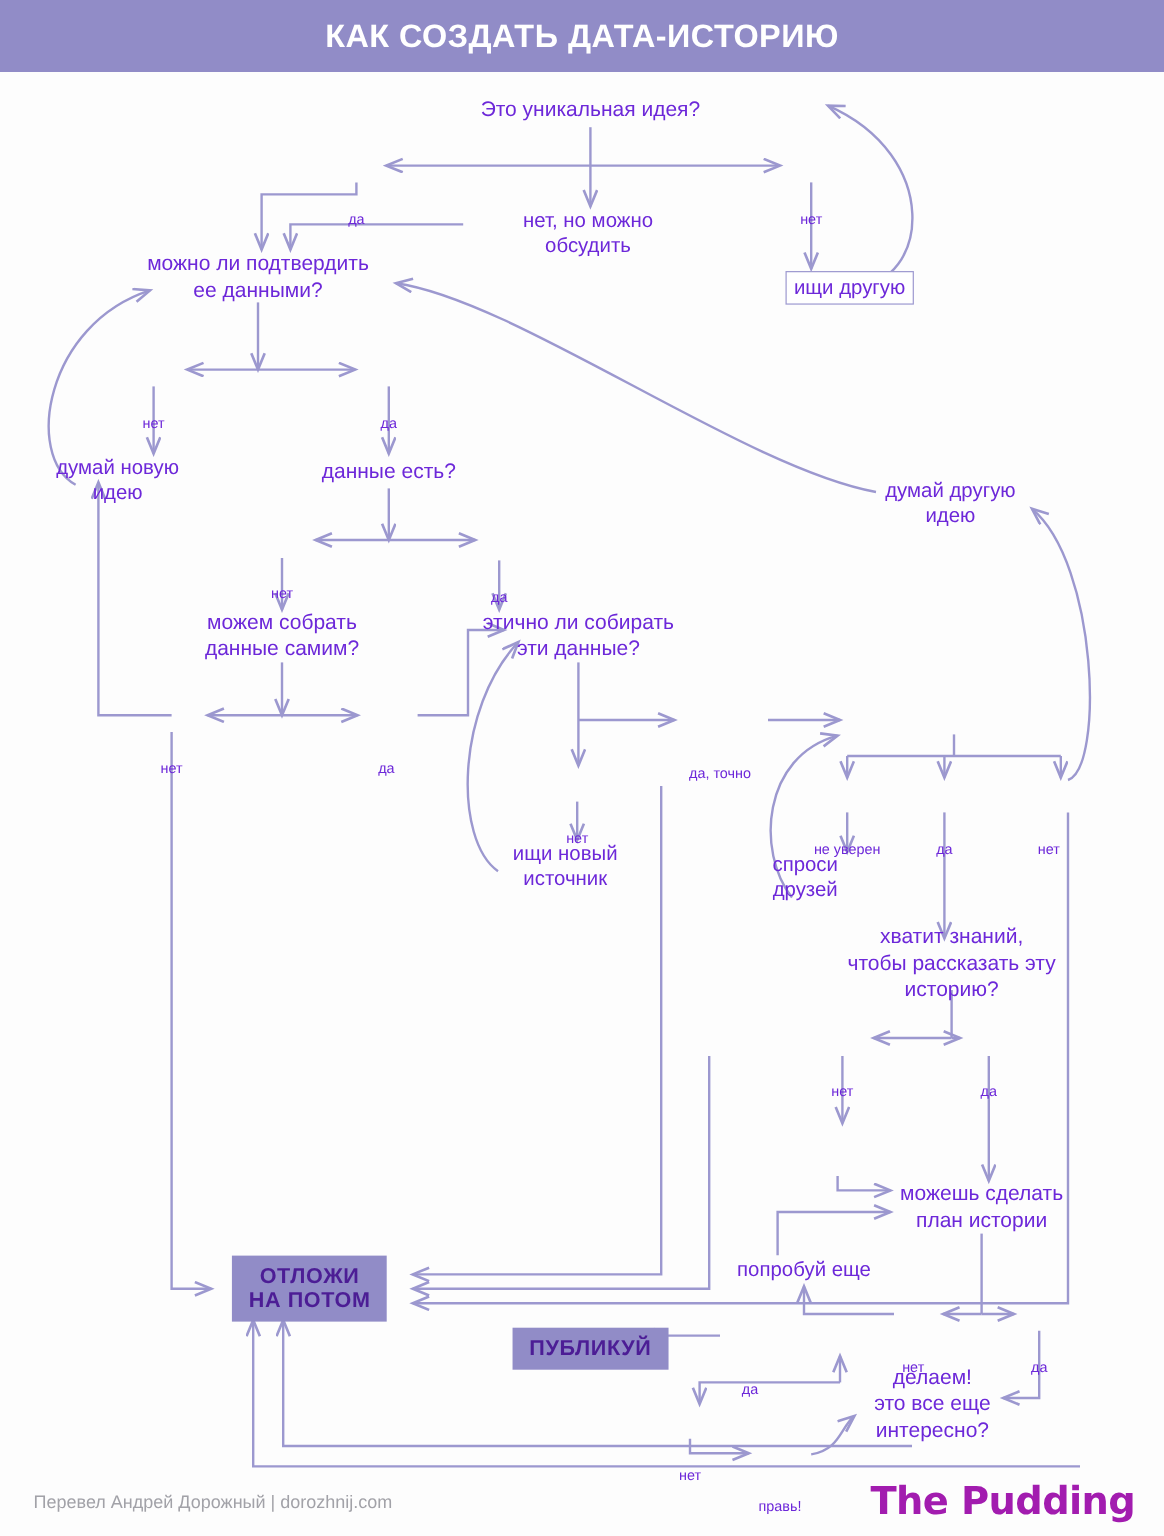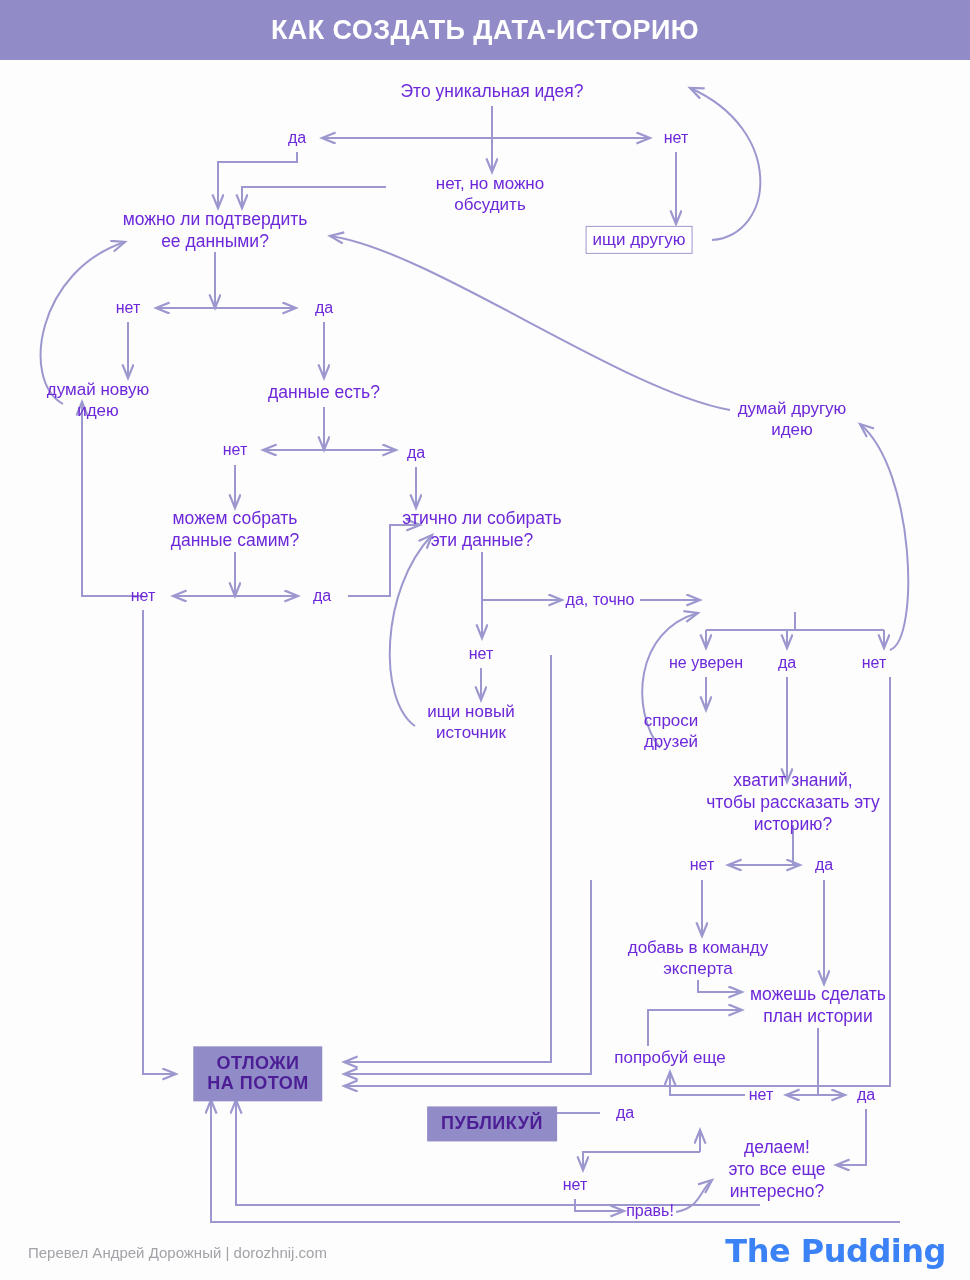--- a/index.html
+++ b/index.html
@@ -46,21 +46,21 @@
     position: absolute;
     color: #6d28d9;
     font-family: "Liberation Sans", "DejaVu Sans", sans-serif;
     font-size: 17px;
     line-height: 1.25;
     text-align: center;
     white-space: pre-line;
     transform: translate(-50%, -50%);
   }
   .node.q { font-size: 17.5px; }
-  .node.small { font-size: 16px; }
+  .node.small { font-size: 12px; margin-top: 45px; }
   
   .boxed {
     border: 1.5px solid #9c98cf;
     background: #ffffff;
     padding: 2px 6px 3px 6px;
     transform: translate(-50%, -50%);
   }
   
   .filled {
     background: #918cc7;
@@ -76,21 +76,21 @@
   #footer-credit {
     position: absolute;
     left: 28px; top: 1244px;
     color: #a2a2a8;
     font-size: 15px;
     font-family: "Liberation Sans", "DejaVu Sans", sans-serif;
   }
   #pudding-logo {
     position: absolute;
     right: 24px; top: 1232px;
-    color: #3b82f6;
+    color: #a21caf;
     font-size: 32px;
     font-weight: bold;
     font-family: "DejaVu Sans", sans-serif;
     letter-spacing: -0.5px;
   }
 </style>
 </head>
 <body>
 
 <div id="page">
@@ -213,21 +213,21 @@
       <path d="M760,1205 L236,1205 L236,1100"></path>
 
     </g>
   </svg>
 
   <div class="node q" style="left:492px; top:92px;">Это уникальная идея?</div>
   <div class="node small" style="left:297px; top:138px;">да</div>
   <div class="node small" style="left:676px; top:138px;">нет</div>
   <div class="node" style="left:490px; top:194px;">нет, но можно
 обсудить</div>
-  <div class="node boxed" style="left:639px; top:240px;">ищи другую</div>
+  <div class="node boxed" style="left:708px; top:240px;">ищи другую</div>
 
   <div class="node q" style="left:215px; top:231px;">можно ли подтвердить
 ее данными?</div>
   <div class="node small" style="left:128px; top:308px;">нет</div>
   <div class="node small" style="left:324px; top:308px;">да</div>
   <div class="node" style="left:98px;  top:400px;">думай новую
 идею</div>
 
   <div class="node q" style="left:324px; top:393px;">данные есть?</div>
   <div class="node small" style="left:235px; top:450px;">нет</div>
@@ -249,22 +249,20 @@
   <div class="node small" style="left:706px; top:663px;">не уверен</div>
   <div class="node small" style="left:787px; top:663px;">да</div>
   <div class="node small" style="left:874px; top:663px;">нет</div>
   <div class="node" style="left:671px; top:731px;">спроси
 друзей</div>
 
   <div class="node q" style="left:793px; top:803px;">хватит знаний,
 чтобы рассказать эту историю?</div>
   <div class="node small" style="left:702px; top:865px;">нет</div>
   <div class="node small" style="left:824px; top:865px;">да</div>
-  <div class="node" style="left:698px; top:958px;">добавь в команду
-эксперта</div>
   <div class="node q" style="left:818px; top:1006px;">можешь сделать
 план истории</div>
   <div class="node" style="left:670px; top:1058px;">попробуй еще</div>
   <div class="node small" style="left:761px; top:1095px;">нет</div>
   <div class="node small" style="left:866px; top:1095px;">да</div>
   <div class="node q" style="left:777px; top:1170px;">делаем!
 это все еще
 интересно?</div>
   <div class="node small" style="left:625px; top:1113px;">да</div>
   <div class="node small" style="left:575px; top:1185px;">нет</div>

